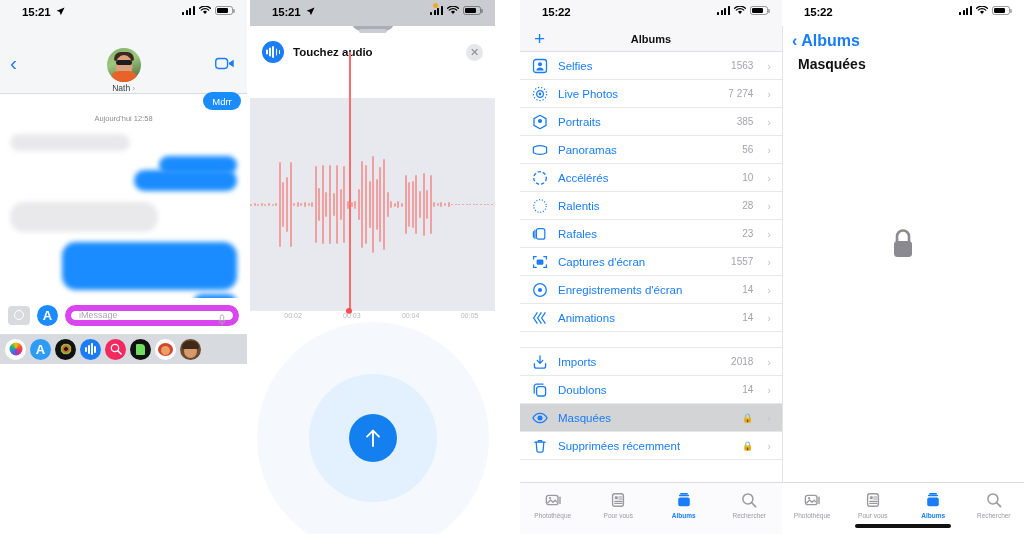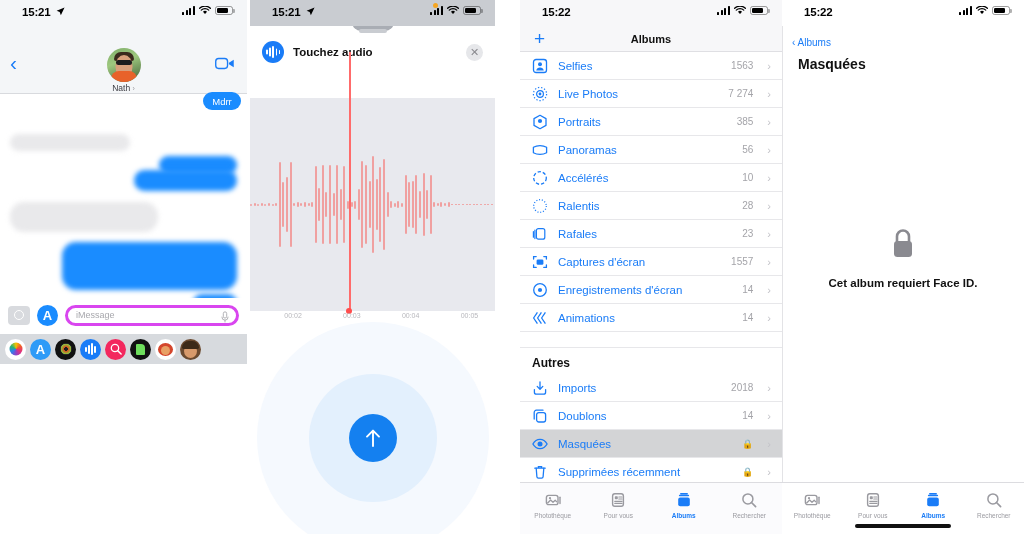--- a/index.html
+++ b/index.html
@@ -57,21 +57,21 @@
   .datestamp{ position:absolute; left:0; right:0; text-align:center; font-size:7.5px; color:#8e8e93; filter:blur(.5px); }
   .delivered{ position:absolute; right:14px; font-size:7px; color:#6e6e73; }
 
   #p1 .inputbar{ position:absolute; left:0; right:0; top:298px; height:34px; background:#fff;
                  display:flex; align-items:center; gap:7px; padding:0 8px; }
   .cam-btn{ width:22px; height:19px; border-radius:4px; background:#d8dade; position:relative; }
   .cam-btn::before{ content:""; position:absolute; left:50%; top:50%; transform:translate(-50%,-50%);
                     width:8px; height:8px; border:1.6px solid #fff; border-radius:50%; }
   .appstore-btn{ width:21px; height:21px; border-radius:50%; background:#1a8cff; color:#fff;
                  font-size:13px; font-weight:bold; display:flex; align-items:center; justify-content:center; }
-  .textfield{ flex:1; height:21px; border:3px solid #d946ef; border-radius:11px; display:flex;
+  .textfield{ flex:1; height:21px; border:6px solid #d946ef; border-radius:11px; display:flex;
               align-items:center; padding:0 8px; position:relative; }
   .textfield span{ font-size:9px; color:#a8a8ad; }
   .mic-mini{ position:absolute; right:7px; top:3.5px; }
 
   #p1 .appdrawer{ position:absolute; left:0; right:0; top:334px; height:30px; background:#d7dade;
                   display:flex; align-items:center; gap:4px; padding:0 5px; }
   .appicon{ width:21px; height:21px; border-radius:50%; flex:none; position:relative; overflow:hidden; }
 
   #p1 .recordpane{ position:absolute; left:0; right:0; top:364px; bottom:0; background:#fff;
                    border-radius:9px 9px 0 0; overflow:hidden; }
@@ -135,21 +135,21 @@
   .gapband{ height:16px; background:#fff; border-bottom:.5px solid #e7e7ea; }
   .tabbar{ position:absolute; left:0; right:0; bottom:0; height:52px; background:#fbfbfd;
            border-top:.5px solid #dcdce0; display:flex; align-items:flex-start; padding-top:8px; }
   .tab{ flex:1; text-align:center; }
   .tab .ti{ height:18px; display:flex; align-items:center; justify-content:center; color:#9a9aa0; }
   .tab .tl{ font-size:6.5px; color:#9a9aa0; margin-top:3px; }
   .tab.active .ti, .tab.active .tl{ color:#1a7cf7; font-weight:bold; }
 
   
   #p4 .navsmall{ padding:6px 0 0 10px; }
-  #p4 .backlink{ font-size:10px; color:#1a7cf7; }
+  #p4 .backlink{ font-size:16px; color:#1a7cf7;font-weight:bold; }
   #p4 .bigtitle{ font-size:14px; font-weight:bold; color:#111; padding:6px 0 0 16px; }
   #p4 .locked{ position:absolute; left:0; right:0; top:228px; text-align:center; }
   #p4 .lockglyph{ color:#8a8a90; }
   #p4 .lockmsg{ font-size:11.5px; font-weight:bold; color:#111; margin-top:13px; }
   #p4 .showlink{ font-size:8.5px; color:#1a7cf7; margin-top:9px; }
   .vdiv{ position:absolute; top:0; bottom:0; width:1px; background:#e3e3e6; }
 </style>
 </head>
 <body>
 
@@ -198,20 +198,21 @@
           <div class="shirt"></div>
       </div>
       <div class="avatar-name">
         <span>Nath</span>
         <span class="chev">›</span>
       </div>
     </div>
 
     <div class="thread">
       <div class="bub me clear" style="right:6px; top:-2px; width:38px; height:18px; filter:none;">Mdrr</div>
+      <div class="datestamp" style="top:20px;">Aujourd'hui 12:58</div>
       <div class="bub them" style="left:10px; top:40px; width:120px; height:17px;"></div>
       <div class="bub me" style="right:10px; top:62px; width:78px; height:18px;"></div>
       <div class="bub me" style="right:10px; top:76px; width:103px; height:21px;"></div>
       <div class="bub them" style="left:10px; top:108px; width:148px; height:30px;"></div>
       <div class="bub me" style="right:10px; top:148px; width:175px; height:48px;"></div>
       <div class="bub me" style="right:10px; top:200px; width:44px; height:18px;"></div>
       <div class="delivered" style="top:220px;">Distribué</div>
     </div>
 
     <div class="inputbar">
@@ -534,21 +535,20 @@
               <path d="M5.4 2.4 1.6 8l3.8 5.6M9.4 2.4 5.6 8l3.8 5.6M13.4 2.4 9.6 8l3.8 5.6" stroke="#1a7cf7" stroke-width="1.3" fill="none" stroke-linejoin="round"></path>
             </svg>
           </span>
           <span class="rlabel">Animations</span>
           <span class="rcount">14</span>
           <span class="rchev">›</span>
         </div>
       </div>
 
     <div class="gapband"></div>
-    <div class="secthead">Autres</div>
     <div id="other-rows">
         <div class="row">
           <span class="ricon">
             <svg width="16" height="16" viewBox="0 0 16 16">
               <path d="M8 1.8v7.4M5.2 6.4 8 9.4l2.8-3" stroke="#1a7cf7" stroke-width="1.3" fill="none" stroke-linecap="round" stroke-linejoin="round"></path>
               <path d="M2.4 9.6v2.6a2 2 0 0 0 2 2h7.2a2 2 0 0 0 2-2V9.6" stroke="#1a7cf7" stroke-width="1.3" fill="none" stroke-linecap="round"></path>
             </svg>
           </span>
           <span class="rlabel">Imports</span>
           <span class="rcount">2018</span>
@@ -664,21 +664,20 @@
     </div>
     <div class="bigtitle">Masquées</div>
 
     <div class="locked">
       <div class="lockglyph">
         <svg width="26" height="32" viewBox="0 0 26 32">
             <path d="M7 13V8.5a6 6 0 0 1 12 0V13" stroke="#8a8a90" stroke-width="2.6" fill="none" stroke-linecap="round"></path>
             <rect x="4" y="13" width="18" height="16" rx="3.4" fill="#8a8a90"></rect>
           </svg>
       </div>
-      <div class="lockmsg">Cet album requiert Face ID.</div>
     </div>
 
     <div class="tabbar" id="tabbar4" style="background:#fff">
         <div class="tab">
           <div class="ti">
             <svg width="16" height="16" viewBox="0 0 16 16">
               <rect x="1.4" y="3.4" width="11.6" height="9.2" rx="2.2" stroke="#9a9aa0" stroke-width="1.4" fill="none"></rect>
               <path d="M2.4 11.2 5.6 8l2.4 2.2 2.2-2 1.8 1.9" stroke="#9a9aa0" stroke-width="1.3" fill="none" stroke-linejoin="round"></path>
               <circle cx="5" cy="6.2" r="1.1" fill="#9a9aa0"></circle>
               <path d="M15 5.2v6.4" stroke="#9a9aa0" stroke-width="1.4" stroke-linecap="round"></path>

